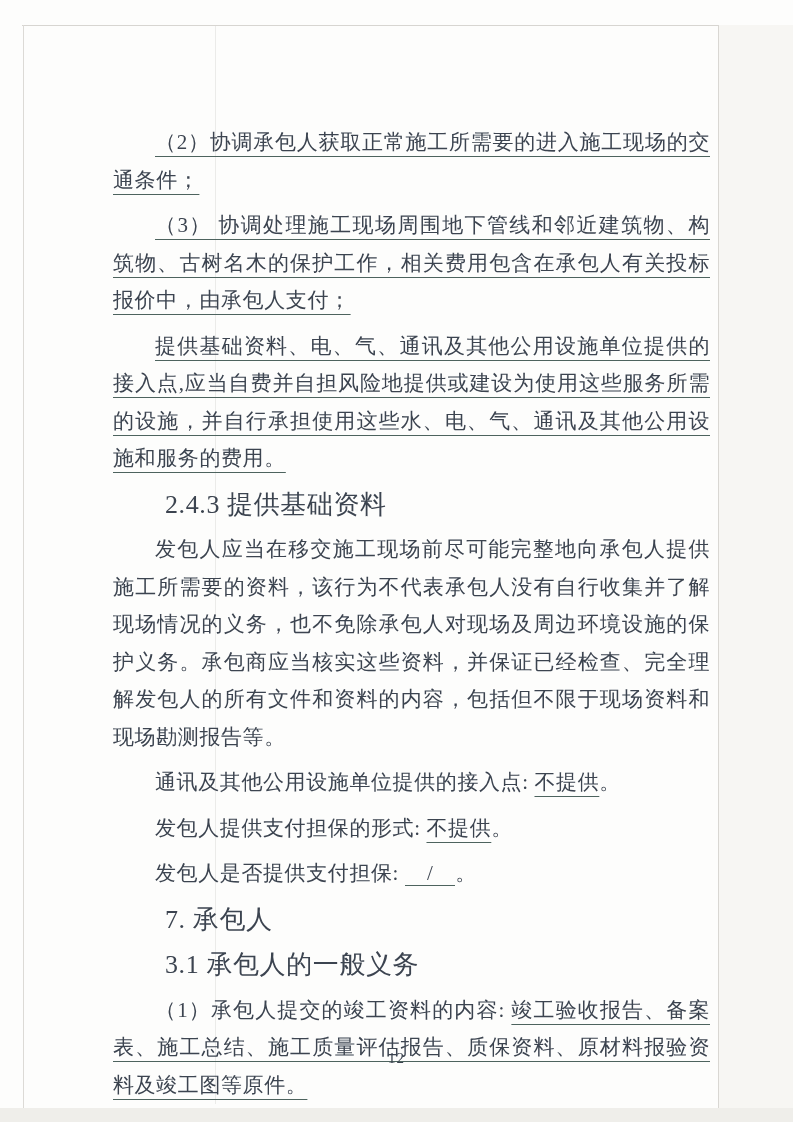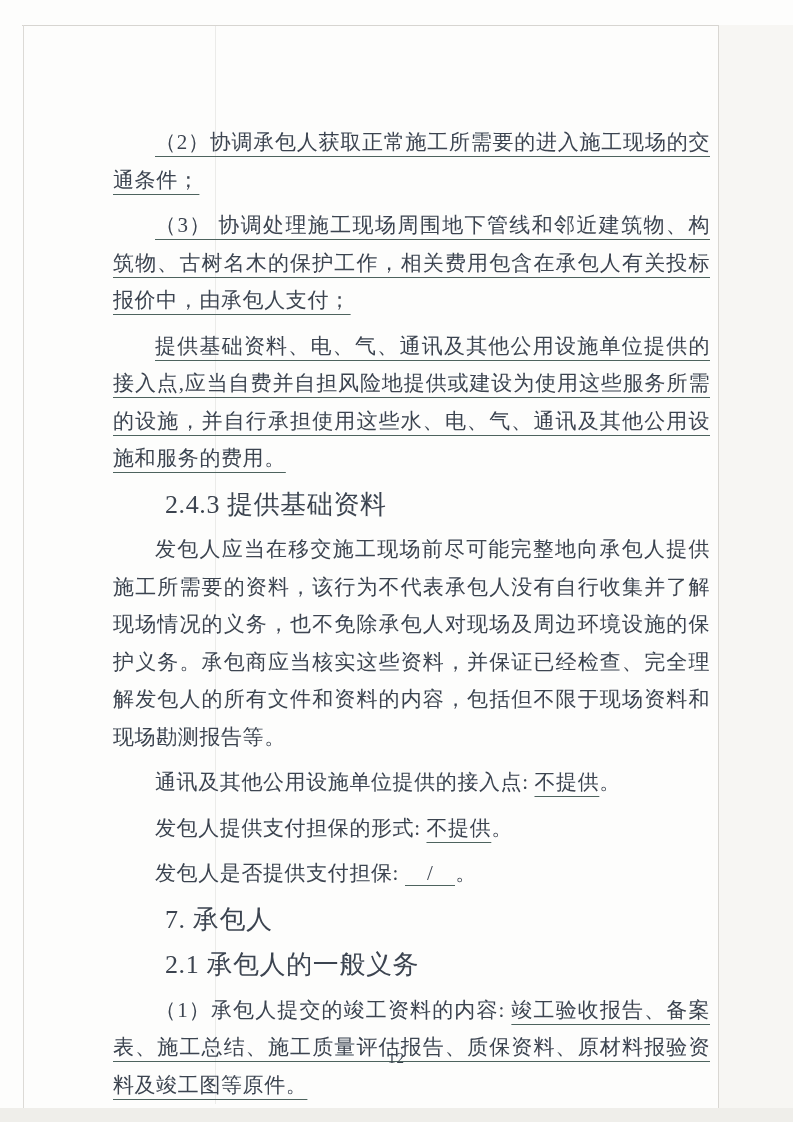--- a/index.html
+++ b/index.html
@@ -76,19 +76,19 @@
 
 
   <p><span>通讯及其他公用设施单位提供的接入点: </span><span class="u-val">不提供</span><span>。</span></p>
 
   <p><span>发包人提供支付担保的形式: </span><span class="u-val">不提供</span><span>。</span></p>
 
   <p><span>发包人是否提供支付担保: </span><span class="blank-slash">/</span><span>。</span></p>
 
   <h3>7. 承包人</h3>
 
-  <h3>2.1 承包人的一般义务</h3>
+  <h3>3.1 承包人的一般义务</h3>
 
   <p><span>（1）承包人提交的竣工资料的内容: </span><span class="u-val">竣工验收报告、备案表、施工总结、施工质量评估报告、质保资料、原材料报验资料及竣工图等原件。</span></p>
 
 </div>
 
 <div class="page-num">12</div>
 
 </body></html>

